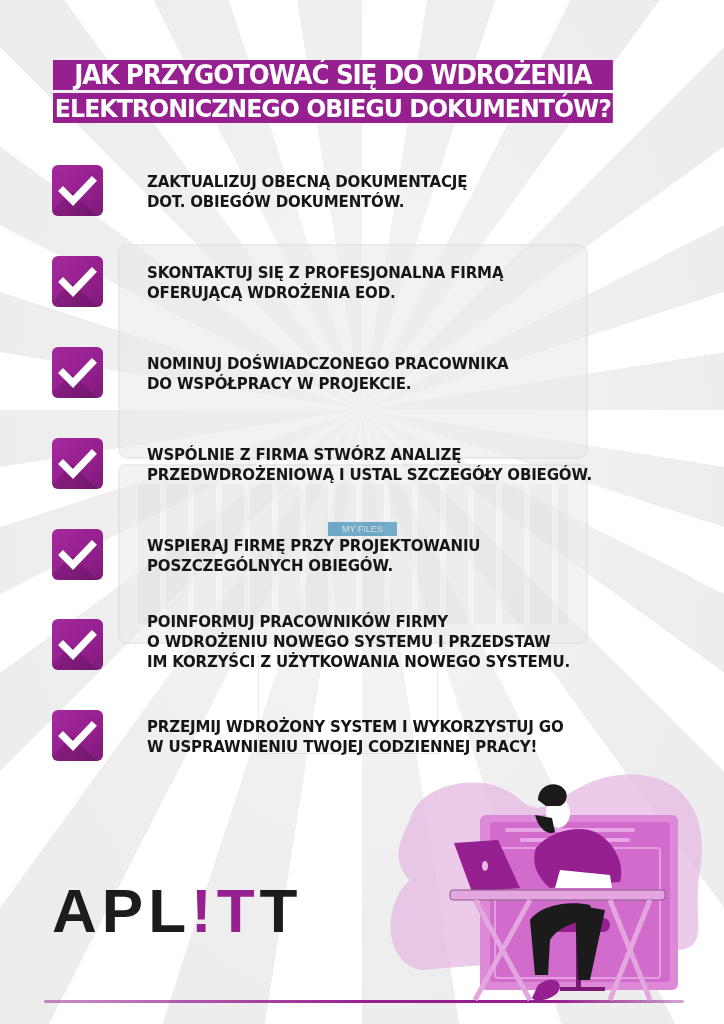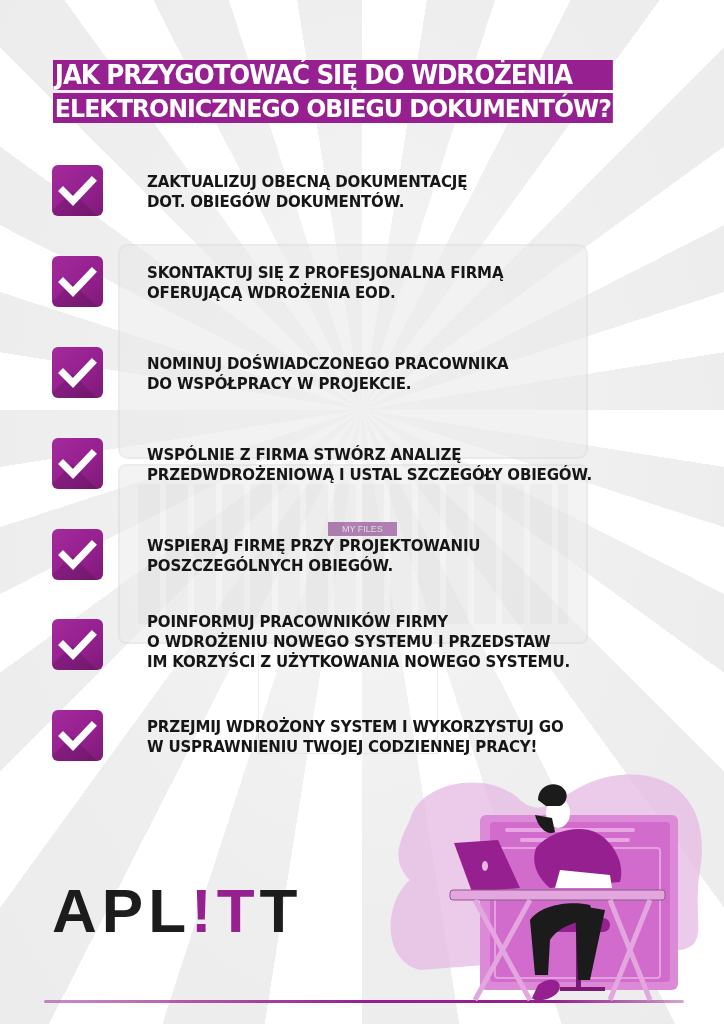--- a/index.html
+++ b/index.html
@@ -34,30 +34,30 @@
   }
   .ghost-keys {
     position: absolute; left: 20px; top: 240px; width: 430px; height: 140px;
     background:
       repeating-linear-gradient(90deg, #d9d9d9 0 22px, transparent 22px 28px),
       repeating-linear-gradient(0deg, transparent 0 6px, transparent 6px 8px);
     opacity: 0.6;
   }
   .ghost-label {
     position: absolute; left: 210px; top: 278px; font-size: 9px; color: #c8c8c8;
-    background: #701a75; padding: 2px 14px; font-family: "Liberation Sans", sans-serif;
+    background: #0369a1; padding: 2px 14px; font-family: "Liberation Sans", sans-serif;
   }
   .ghost-pad {
     position: absolute; left: 140px; top: 410px; width: 180px; height: 100px;
     border: 1px solid #dcdcdc; border-top: none;
   }
 
   .title {
     position: absolute; left: 53px; top: 60px; z-index: 3;
-    font-family: "DejaVu Sans", sans-serif; font-weight: bold; color: #ffffff;
+    font-family: "DejaVu Sans", sans-serif; font-weight: bold; color: #ffffff; text-align: center;
   }
   .title-line {
     display: block; background: #96208f; line-height: 30px; height: 30px;
     font-size: 26.5px; letter-spacing: -1.2px; padding: 0 2px; white-space: nowrap;
     transform: scaleX(0.93); transform-origin: left;
   }
   .title-line.l2 { margin-top: 3px; font-size: 25.5px; letter-spacing: -1.1px; }
 
   .steps { position: absolute; left: 0; top: 0; z-index: 3; }
   .step { position: absolute; left: 52px; }

